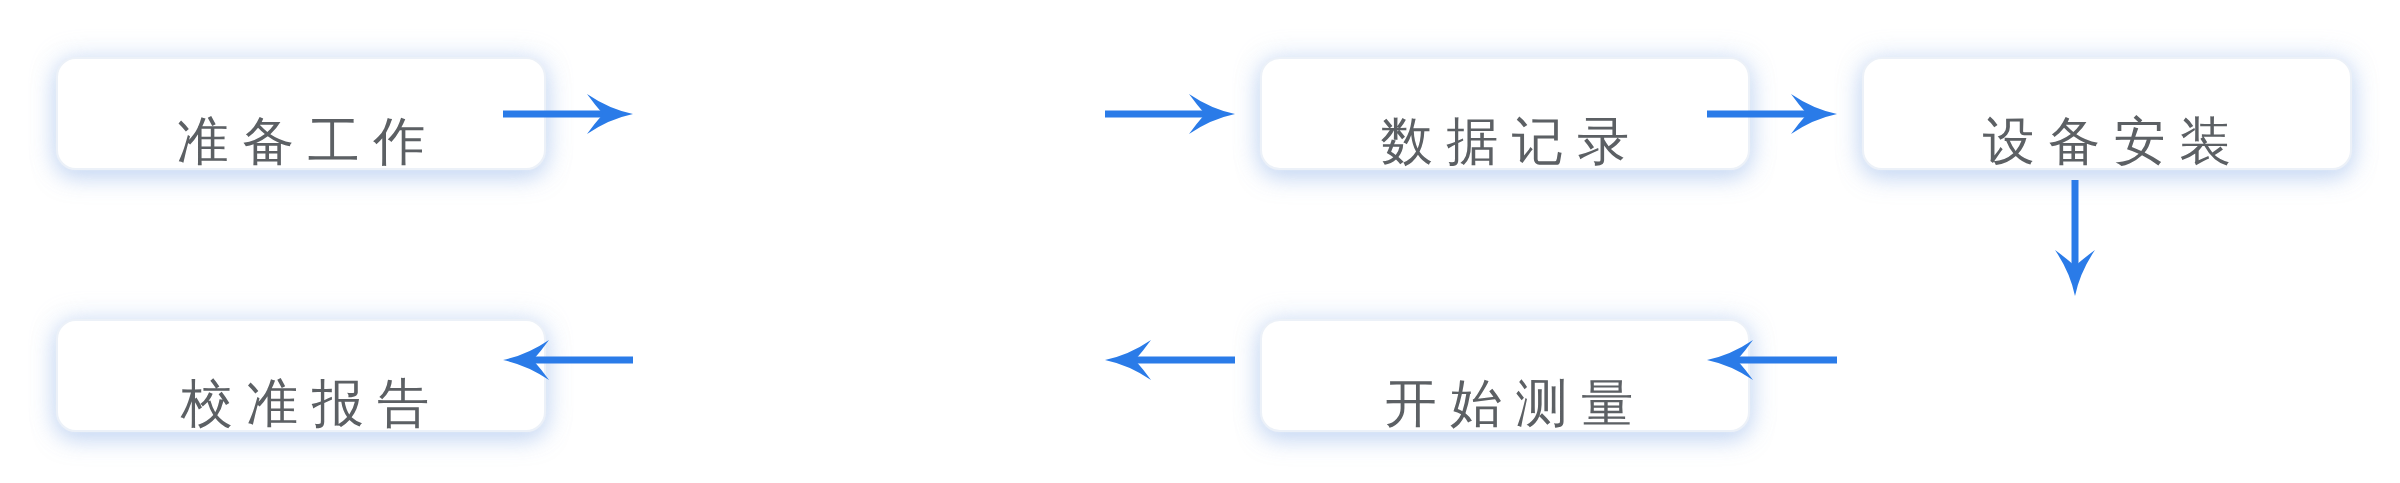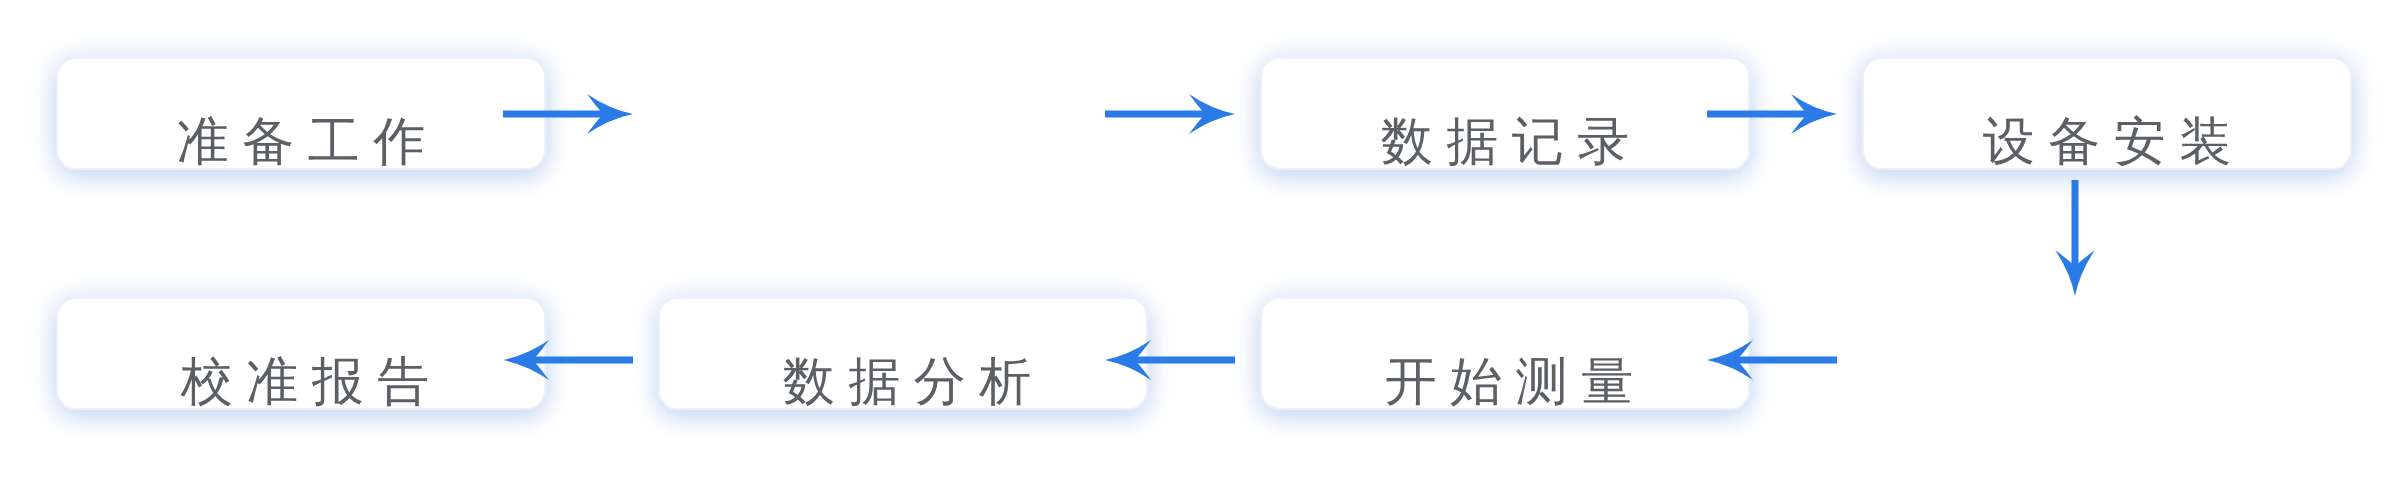--- a/index.html
+++ b/index.html
@@ -26,21 +26,21 @@
     border-radius: 20px;
     box-sizing: border-box;
     display: flex;
     align-items: flex-end;
     justify-content: center;
     box-shadow: 0 0 2px #e8eef8,
                 0 8px 22px rgba(163, 192, 238, 0.50),
                 0 0 26px rgba(173, 200, 240, 0.42);
   }
   .r0 { top: 57px; }
-  .r1 { top: 297px; padding-left: 8px; }
+  .r1 { top: 319px; padding-left: 8px; }
   .c0 { left: 56px; }
   .c1 { left: 658px; }
   .c2 { left: 1260px; }
   .c3 { left: 1862px; }
   .node-label {
     font-size: 52px;
     color: var(--text-color, #5c6064);
     letter-spacing: 0.26em;
     margin-right: -0.26em;
     white-space: nowrap;
@@ -66,23 +66,20 @@
   <div class="node r0 c2">
     <span class="node-label">数据记录</span>
   </div>
   <div class="node r0 c3">
     <span class="node-label">设备安装</span>
   </div>
 
   <div class="node r1 c2">
     <span class="node-label">开始测量</span>
   </div>
-  <div class="node r1 c1">
-    <span class="node-label">数据分析</span>
-  </div>
   <div class="node r1 c0">
     <span class="node-label">校准报告</span>
   </div>
 
   <svg class="arrows" viewBox="0 0 2400 483" xmlns="http://www.w3.org/2000/svg">
       <g>
         <line x1="503" y1="114" x2="603" y2="114" stroke="#2a7be8" stroke-width="7"></line>
         <path d="M 633.0,114.0 Q 609.0,119.0 587.0,134.0 Q 595.0,123.0 603.0,114.0 Q 595.0,105.0 587.0,94.0 Q 609.0,109.0 633.0,114.0 Z" fill="#2a7be8"></path>
       </g>
       <g>

